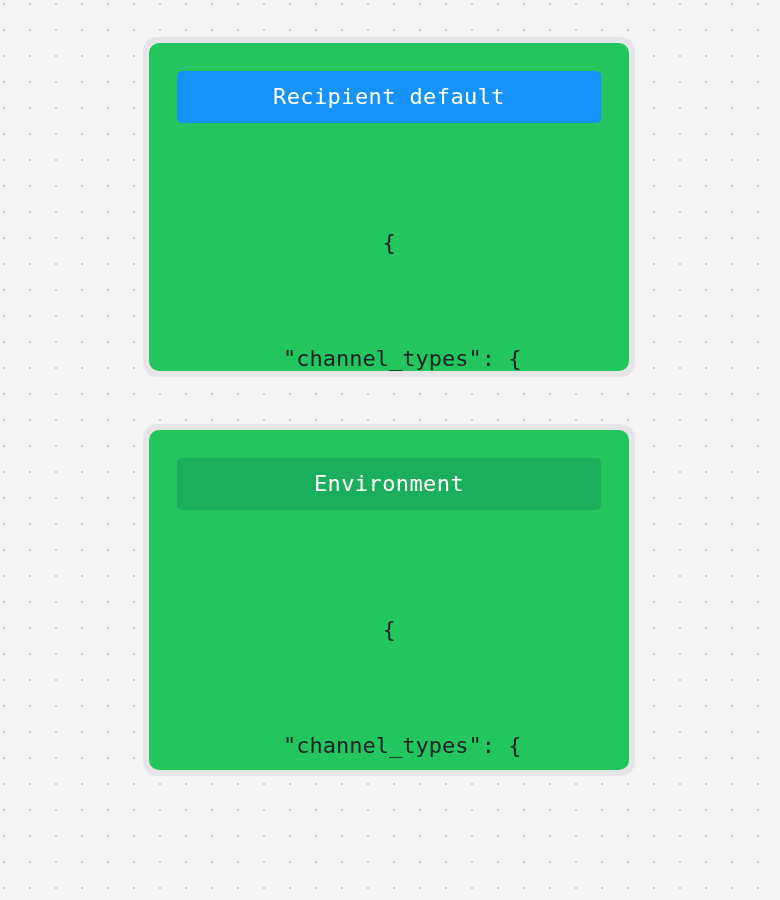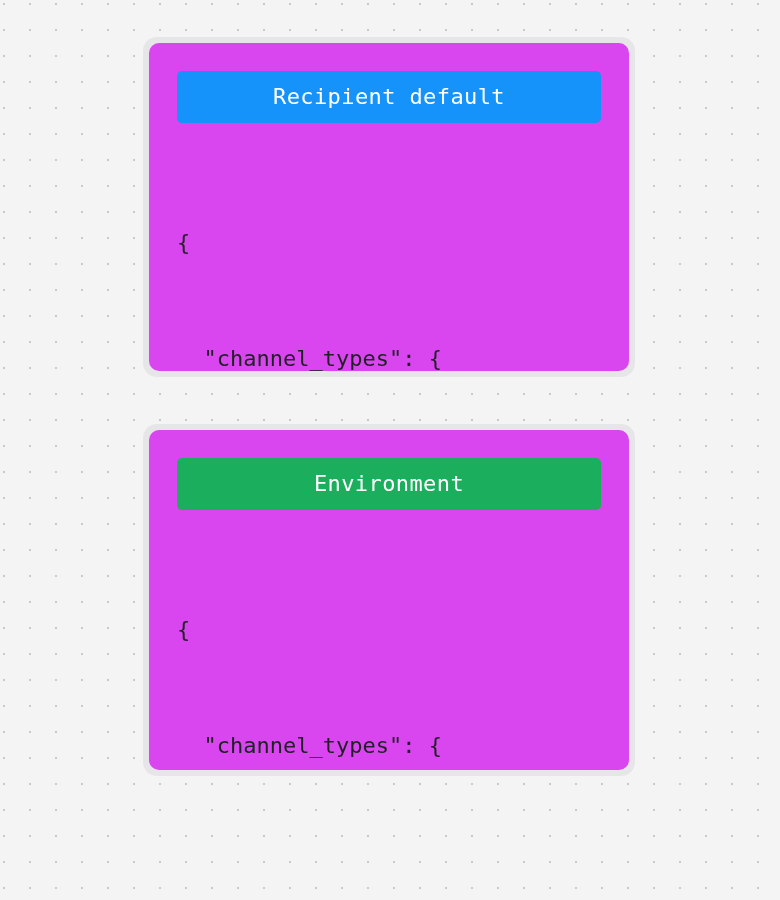--- a/index.html
+++ b/index.html
@@ -35,25 +35,26 @@
     padding: 6px;
     box-sizing: border-box;
   }
 
   .card-frame.card-1 { top: 37px;  height: 340px; }
   .card-frame.card-2 { top: 424px; height: 352px; }
 
   .card {
     width: 100%;
     height: 100%;
-    background: #d946ef;
+    background: #22c55e;
     border-radius: 10px;
     box-sizing: border-box;
     padding: 28px 28px 0 28px;
     overflow: hidden;
+    text-align: center;
   }
 
   
   .card-header {
     height: 52px;
     border-radius: 5px;
     display: flex;
     align-items: center;
     justify-content: center;
     color: #ffffff;

